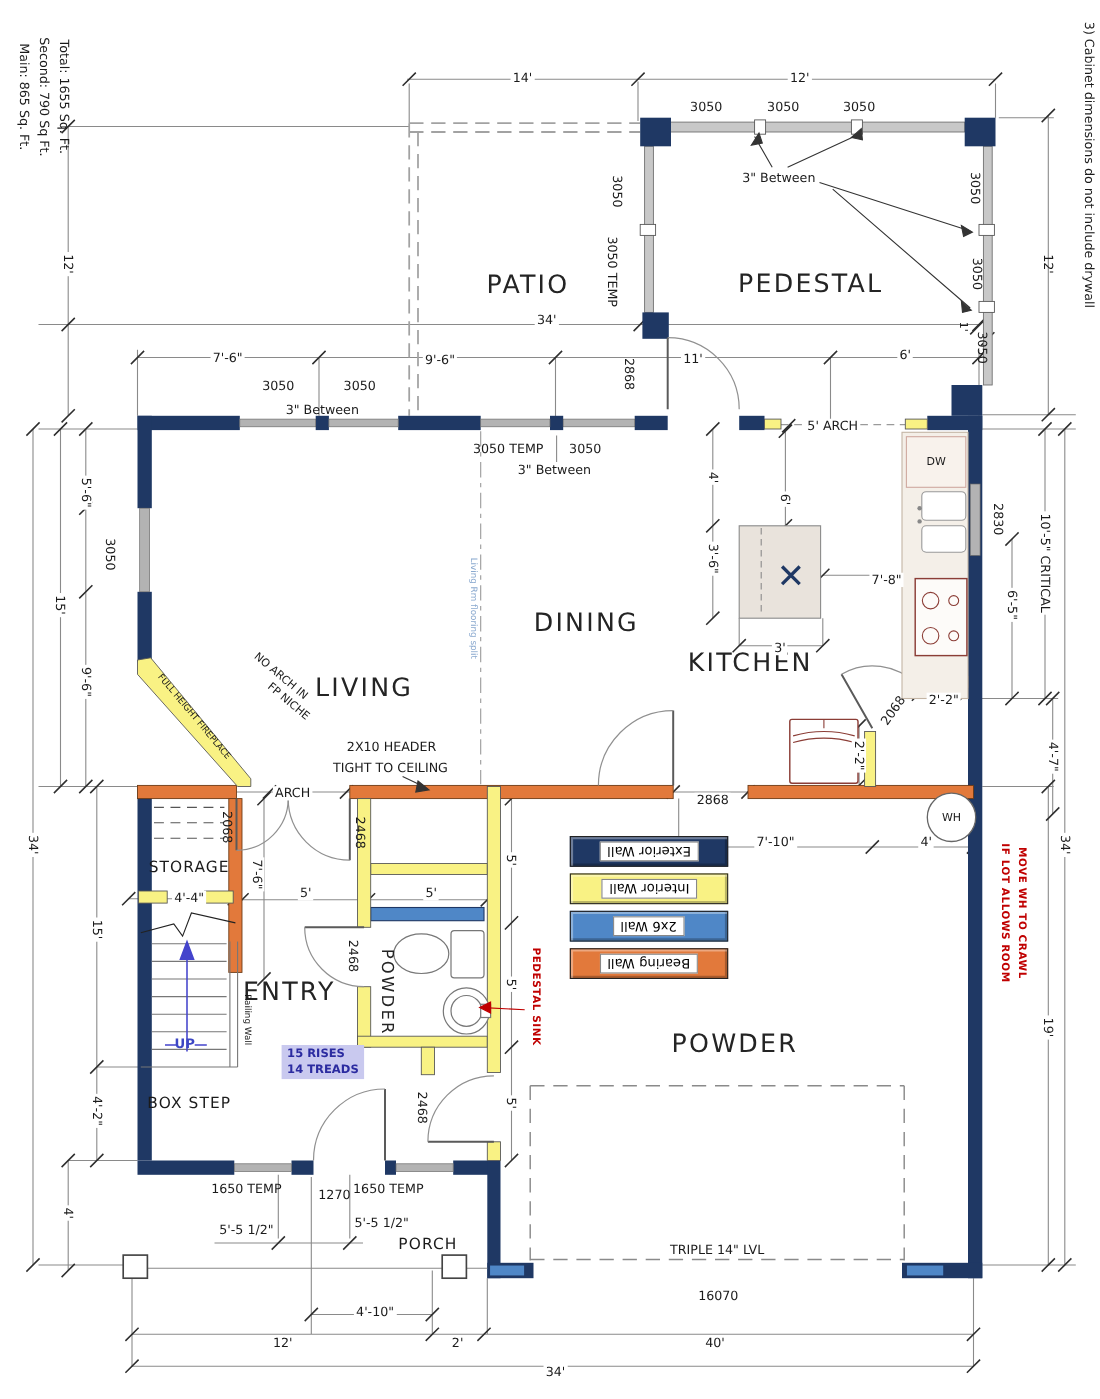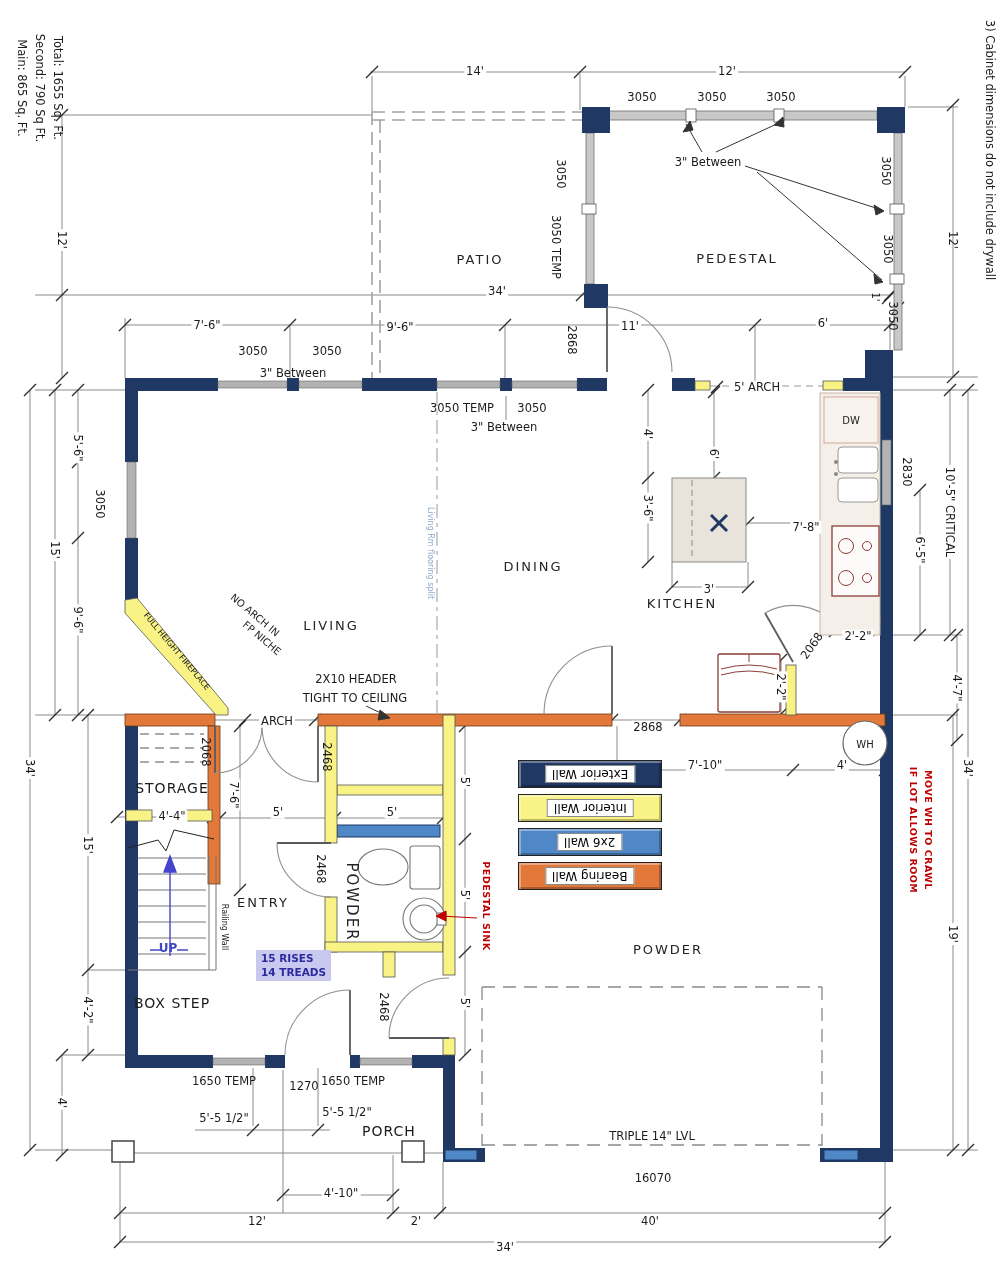--- a/index.html
+++ b/index.html
@@ -3,21 +3,21 @@
 <meta charset="utf-8">
 <style>
   html,body{margin:0;padding:0;background:#fff;}
   .sheet{position:relative;width:1000px;height:1272px;background:#fff;overflow:hidden;
          font-family:"DejaVu Sans",sans-serif;}
   .sheet svg{position:absolute;left:0;top:0;}
   .L{position:absolute;transform:translate(-50%,-50%);font:11.5px/1.1 "DejaVu Sans",sans-serif;
      color:#1b1b1b;white-space:nowrap;}
   .v{transform:translate(-50%,-50%) rotate(90deg);}
   .bg{background:#fff;padding:0 2px;}
-  .room{font-size:13px;letter-spacing:2px;color:#242424;}
+  .room{font-size:23px;letter-spacing:2px;color:#242424;}
   .mid{font-size:14px;letter-spacing:1px;}
   .sm{font-size:10px;}
   .xs{font-size:8px;}
   .blue{color:#3d47c4;font-weight:bold;font-size:12px;}
   .lblue{color:#8aa9cf;}
   .red{color:#c00000;font-weight:bold;font-size:9.5px;letter-spacing:.5px;}
   .r40{transform:translate(-50%,-50%) rotate(40deg);}
   .r50{transform:translate(-50%,-50%) rotate(50deg);}
   .rm55{transform:translate(-50%,-50%) rotate(-55deg);}
   .hl{position:absolute;background:#c9c9ef;color:#2b2ba0;font-size:10.5px;font-weight:bold;
@@ -307,21 +307,21 @@
 <div class="L v bg" style="left:714px;top:454px">6'</div>
 <div class="L bg" style="left:709px;top:589px">3'</div>
 <div class="L bg" style="left:806px;top:527px">7'-8"</div>
 <div class="L bg" style="left:858px;top:636px">2'-2"</div>
 <div class="L v bg" style="left:781px;top:687px">2'-2"</div>
 <div class="L sm" style="left:851px;top:420px">DW</div>
 <div class="L sm" style="left:865px;top:744px">WH</div>
 <div class="L v" style="left:907px;top:472px">2830</div>
 <div class="L rm55" style="left:812px;top:646px">2068</div>
 
-<div class="L bg" style="left:277px;top:721px">ARCH</div>
+<div class="L bg" style="left:266px;top:721px">ARCH</div>
 <div class="L bg" style="left:648px;top:727px">2868</div>
 <div class="L v" style="left:206px;top:752px">2068</div>
 <div class="L v" style="left:327px;top:757px">2468</div>
 <div class="L" style="left:356px;top:679px">2X10 HEADER</div>
 <div class="L" style="left:355px;top:698px">TIGHT TO CEILING</div>
 <div class="L bg" style="left:705px;top:765px">7'-10"</div>
 <div class="L bg" style="left:842px;top:765px">4'</div>
 
 <div class="L sm r40" style="left:255px;top:615px">NO ARCH IN</div>
 <div class="L sm r40" style="left:262px;top:638px">FP NICHE</div>

